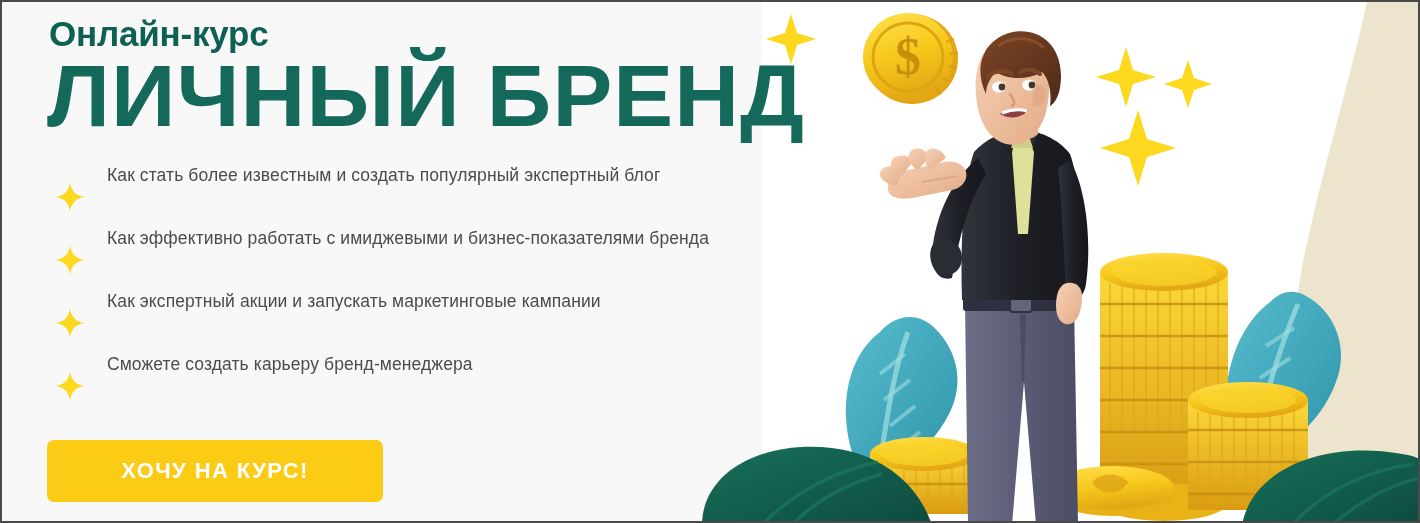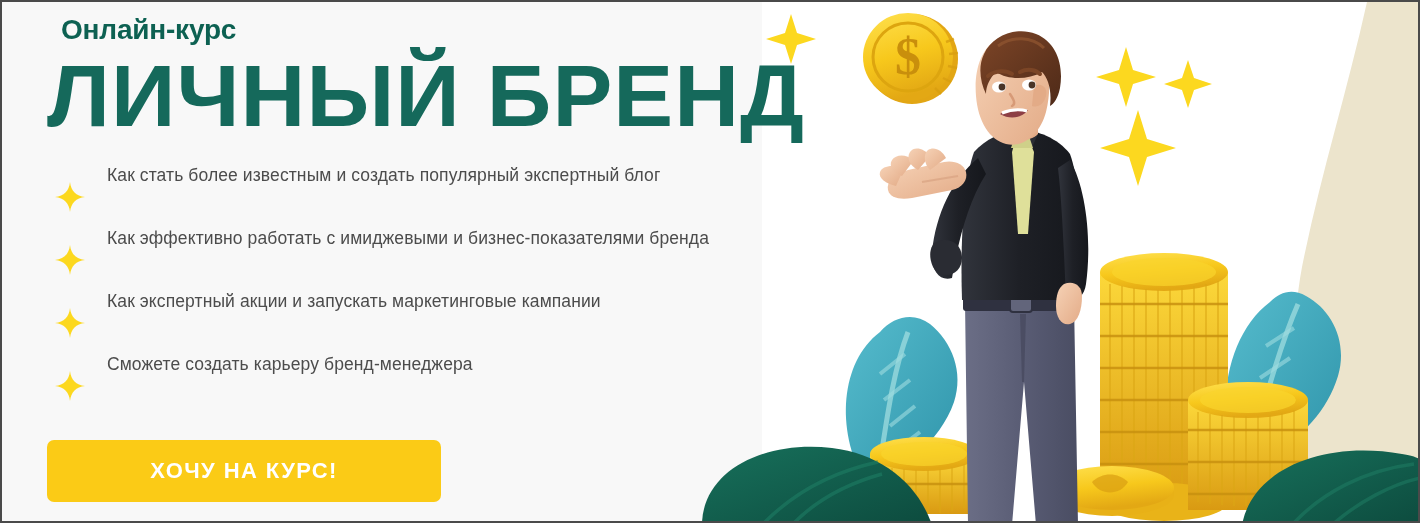--- a/index.html
+++ b/index.html
@@ -27,26 +27,25 @@
   
   .content {
     position:absolute;
     left:45px; top:0;
     width:800px; height:523px;
     z-index:5;
   }
   .kicker {
     position:absolute;
     top:12px; left:2px;
-    font-size:28px;
+    font-size:35px;
     font-weight:bold;
     color:#0d6152;
     letter-spacing:-0.2px;
     white-space:nowrap;
-    margin-left:12px;
   }
   .headline {
     position:absolute;
     top:50px; left:0px;
     font-size:88px;
     font-weight:bold;
     color:#15695b;
     letter-spacing:1px;
     line-height:1;
     white-space:nowrap;
@@ -74,21 +73,21 @@
   .bullet .btext {
     margin-left:52px;
     font-size:17.5px;
     color:#4c4c4c;
     letter-spacing:0.1px;
     white-space:nowrap;
   }
   .cta {
     position:absolute;
     left:45px; top:438px;
-    width:394px; height:62px;
+    width:336px; height:62px;
     background:#fbcb16;
     border:none;
     border-radius:7px;
     color:#ffffff;
     font-size:22px;
     font-weight:bold;
     letter-spacing:1.4px;
     cursor:pointer;
     z-index:6;
     font-family:"Liberation Sans", sans-serif;

